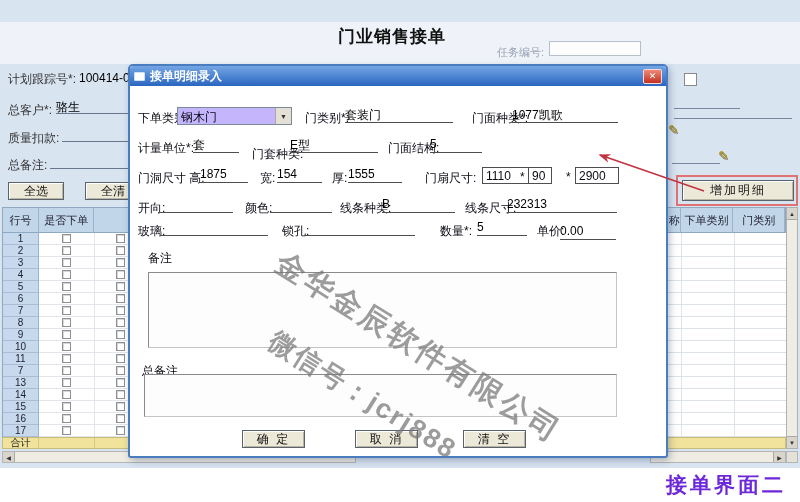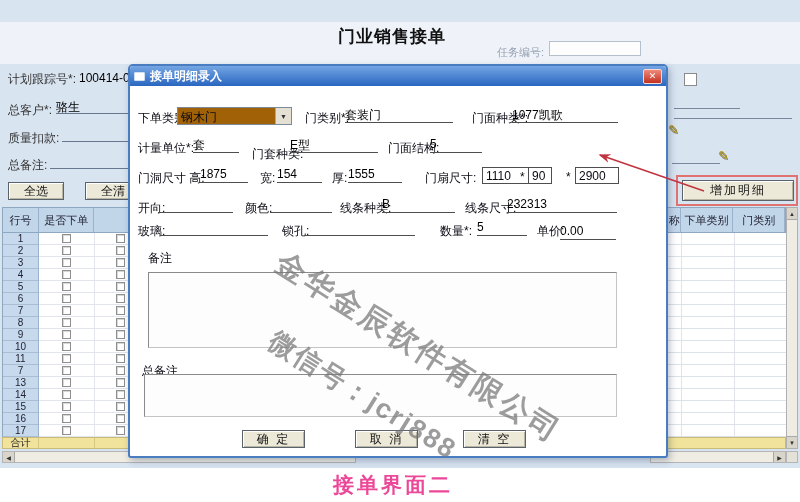--- a/index.html
+++ b/index.html
@@ -84,39 +84,39 @@
   .mtitle { height:20px; background:linear-gradient(#74a6e4,#2a66c0); border-radius:3px 3px 0 0;
             display:flex; align-items:center; color:#fff; font-size:12px; font-weight:bold; padding:0 4px; }
   .mico { width:11px; height:9px; background:#fff; border:1px solid #cfe0f4; border-radius:1px; margin-right:5px; }
   .mclose { margin-left:auto; width:19px; height:15px; background:linear-gradient(#f08878,#c23020);
             border:1px solid #f4d9d4; border-radius:2px; color:#fff; font-size:9px; line-height:13px;
             text-align:center; font-weight:bold; }
   .mbody { position:relative; width:100%; height:372px; font-size:12px; color:#0a0a14; }
   .ml { position:absolute; white-space:nowrap; }
   .mv { position:absolute; white-space:nowrap; border-bottom:1px solid #4e4e4e; height:16px; color:#000; }
   .dd { position:absolute; left:47px; top:21px; width:115px; height:18px; border:1px solid #7a8a9a;
-        background:#a16207; display:flex; }
+        background:#c4b5fd; display:flex; }
   .dd-text { flex:1; padding:1px 3px; overflow:hidden; }
   .dd-btn { width:16px; background:#e4e0d4; border-left:1px solid #a8a8a8; font-size:7px; color:#333;
             display:flex; align-items:center; justify-content:center; }
   .bx { position:absolute; border:1px solid #4e4e4e; background:#fff; height:17px; padding:1px 3px; }
   .star { position:absolute; font-size:12px; }
   .mta { position:absolute; border:1px solid #8a8a8a; border-right-color:#c4c4c4; border-bottom-color:#c4c4c4;
          background:#fdfdfd; }
   .mbtn { position:absolute; top:344px; width:63px; height:18px; line-height:16px; letter-spacing:2px; }
 
   .arrow-layer { position:absolute; left:0; top:0; z-index:40; pointer-events:none; }
 
   .wm { position:absolute; transform:rotate(32deg); transform-origin:0 0; font-weight:bold;
         color:rgba(118,118,118,.72); white-space:nowrap; z-index:50; pointer-events:none; }
   .wm1 { left:289px; top:243px; font-size:30px; letter-spacing:3px; }
   .wm2 { left:281px; top:323px; font-size:27px; letter-spacing:2px; }
 
-  .caption { position:absolute; left:0; top:471px; width:786px; text-align:center; font-size:21px;
-             font-weight:bold; color:#ec4899; letter-spacing:3px; }
+  .caption { position:absolute; left:0; top:471px; width:786px; text-align:right; font-size:21px;
+             font-weight:bold; color:#6d28d9; letter-spacing:3px; }
 </style>
 </head>
 <body>
 
 <div class="stage">
   <div class="app">
     <div class="topstrip"></div>
 
 
     <div class="page-title">门业销售接单</div>

